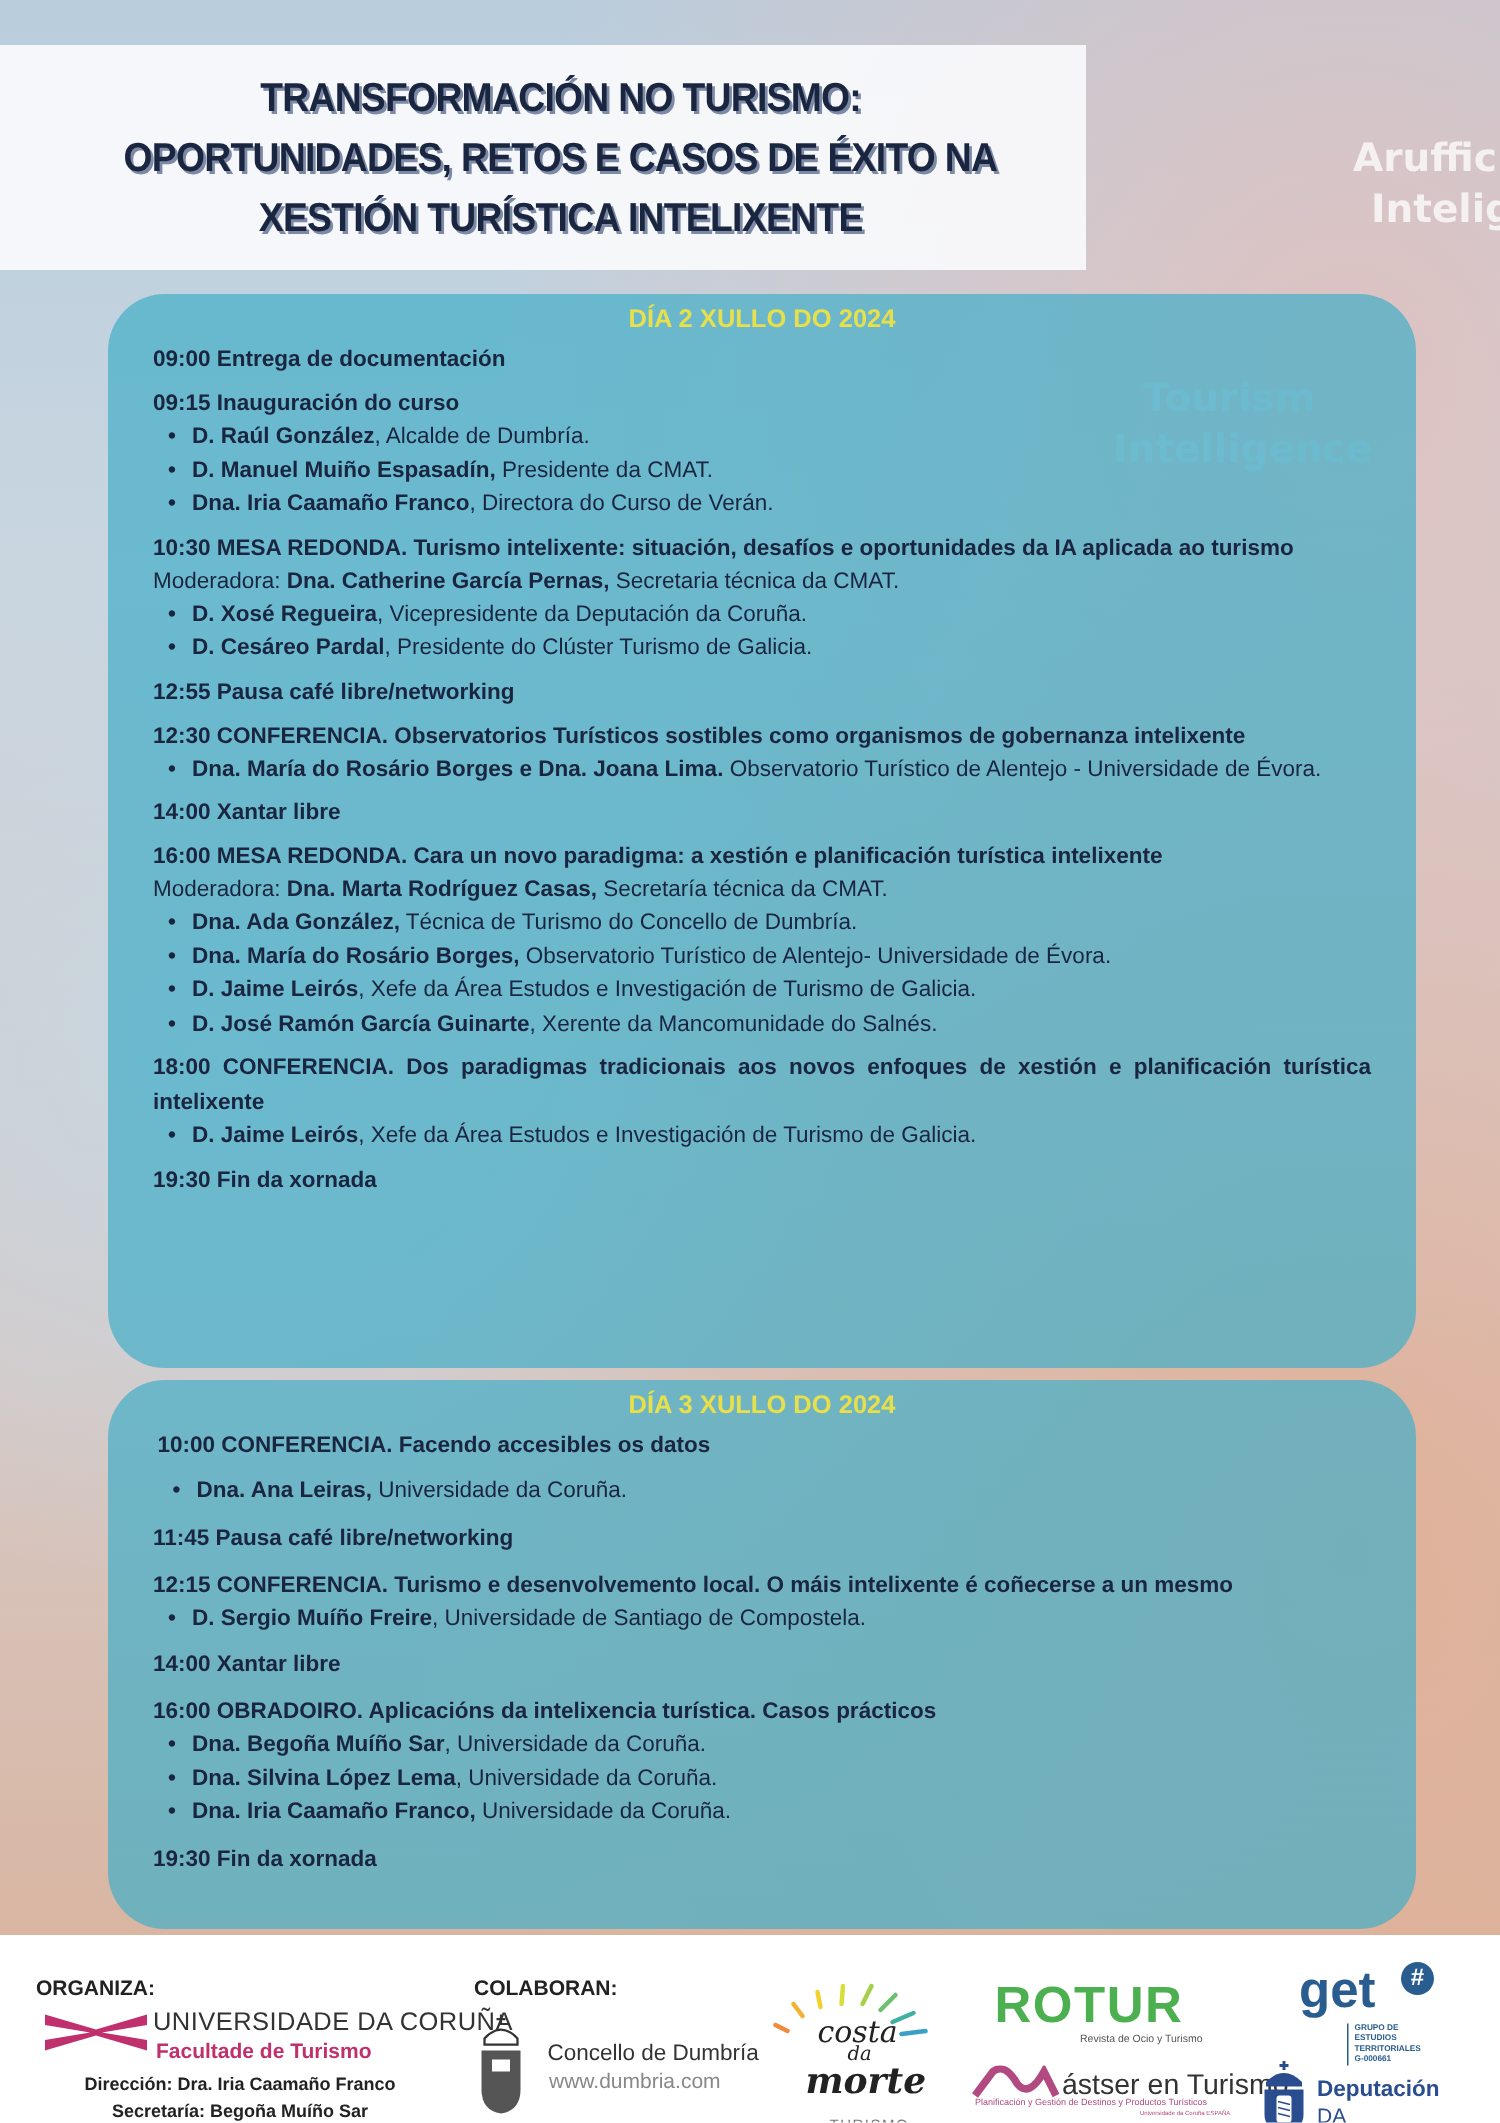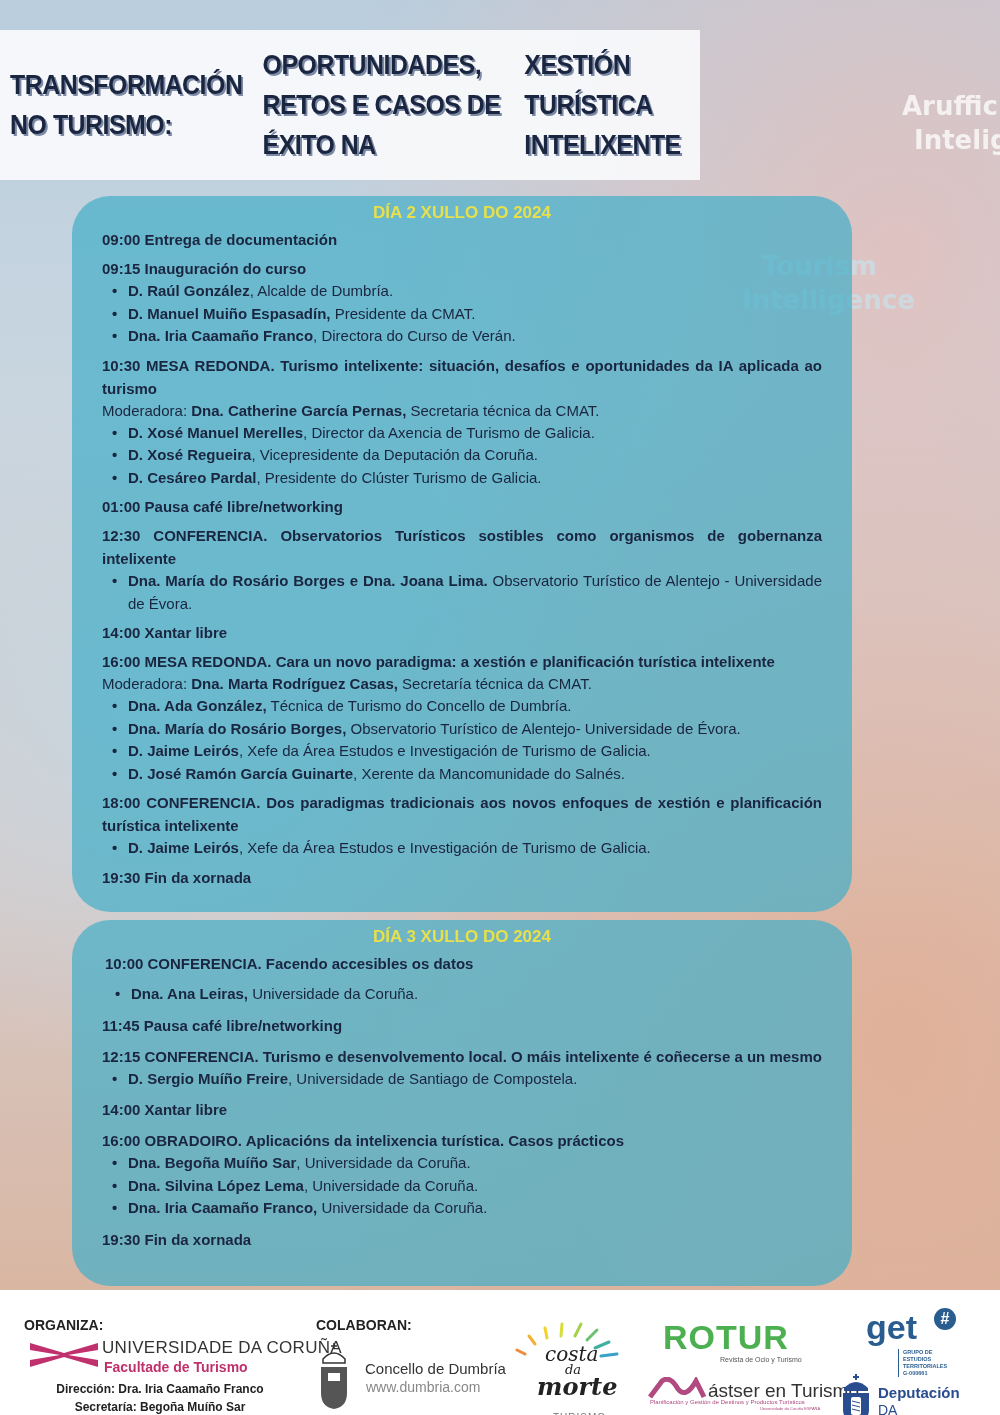--- a/index.html
+++ b/index.html
@@ -16,30 +16,30 @@
       radial-gradient(ellipse at 90% 80%, rgba(225,175,150,0.9) 0%, rgba(225,175,150,0) 50%),
       linear-gradient(180deg, #b9cddd 0%, #c9d6e0 30%, #d6c9c6 70%, #d9b6a2 100%);
   }
   .bg-word {
     position: absolute; color: rgba(255,255,255,0.75); font-weight: bold;
     font-family: "DejaVu Sans", sans-serif; line-height: 1.1;
   }
   .title-box {
     position: absolute; left: 0; top: 30px; width: 700px; height: 150px;
     background: rgba(248,249,251,0.95);
-    display: flex; flex-direction: row; align-items: center; justify-content: center;
+    display: flex; flex-direction: column; align-items: center; justify-content: center; padding-left: 24px;
   }
   .title-line {
     font-family: "Liberation Sans", sans-serif; font-weight: bold;
     font-size: 27px; color: #1a2540; letter-spacing: -0.5px; line-height: 40px;
     text-shadow: 2px 2px 0 #7d8aa5;
     transform: scaleX(0.92);
   }
   .day-box {
-    position: absolute; left: 72px; width: 780px;
+    position: absolute; left: 72px; width: 872px;
     background: rgba(70,175,200,0.72);
     border-radius: 38px;
     box-sizing: border-box; padding: 4px 30px 0 30px;
     color: #1a2540;
   }
   #day1 { top: 196px; height: 716px; }
   #day2 { top: 920px; height: 366px; }
   .day-title {
     text-align: center; color: #e8e04a; font-weight: bold; font-size: 17px;
     line-height: 26px; margin: 0;
@@ -113,28 +113,27 @@
       <li><span class="b">D. Raúl González</span><span>, Alcalde de Dumbría.</span></li>
       <li><span class="b">D. Manuel Muiño Espasadín,</span><span> Presidente da CMAT.</span></li>
       <li><span class="b">Dna. Iria Caamaño Franco</span><span>, Directora do Curso de Verán.</span></li>
     </ul>
   </div>
 
   <div class="session">
     <div class="session-head">10:30 MESA REDONDA. Turismo intelixente: situación, desafíos e oportunidades da IA aplicada ao turismo</div>
     <div class="moderator"><span>Moderadora: </span><span class="b">Dna. Catherine García Pernas,</span><span> Secretaria técnica da CMAT.</span></div>
     <ul class="speakers">
-      <li><span class="b">D. Xosé Manuel Merelles</span><span>, Director da Axencia de Turismo de Galicia.</span></li>
       <li><span class="b">D. Xosé Regueira</span><span>, Vicepresidente da Deputación da Coruña.</span></li>
       <li><span class="b">D. Cesáreo Pardal</span><span>, Presidente do Clúster Turismo de Galicia.</span></li>
     </ul>
   </div>
 
   <div class="session">
-    <div class="session-head">01:00 Pausa café libre/networking</div>
+    <div class="session-head">12:55 Pausa café libre/networking</div>
   </div>
 
   <div class="session">
     <div class="session-head">12:30 CONFERENCIA. Observatorios Turísticos sostibles como organismos de gobernanza intelixente</div>
     <ul class="speakers">
       <li><span class="b">Dna. María do Rosário Borges e Dna. Joana Lima.</span><span> Observatorio Turístico de Alentejo - Universidade de Évora.</span></li>
     </ul>
   </div>
 
   <div class="session">

